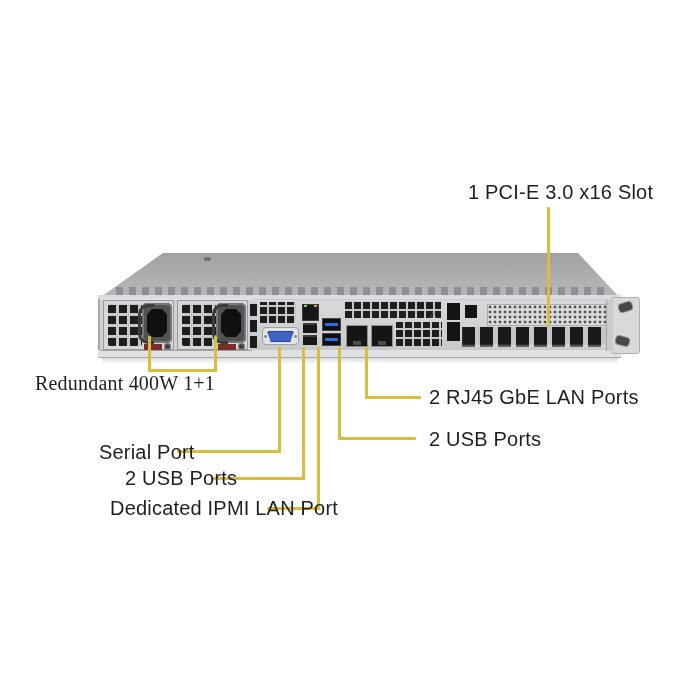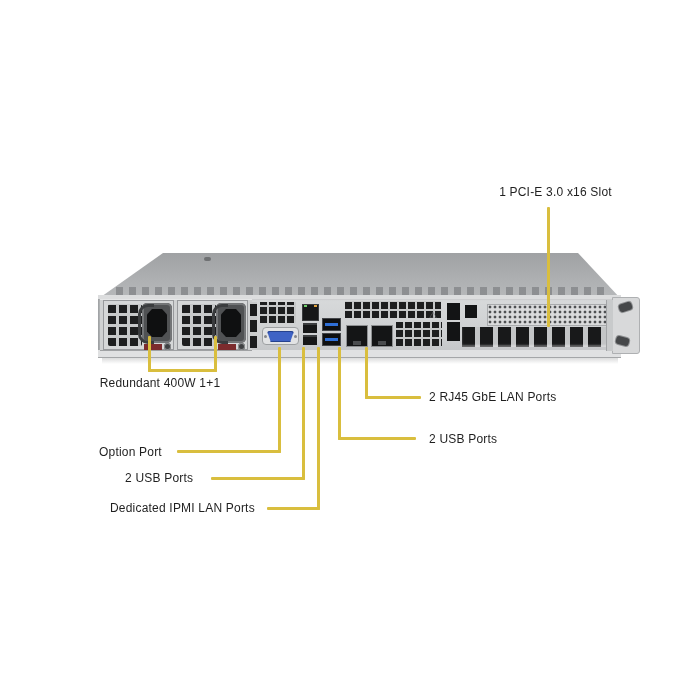--- a/index.html
+++ b/index.html
@@ -13,21 +13,21 @@
     --usb3-blue:#2f6fd6;
     --psu-red:#7c2b2d;
   }
   html,body{margin:0;padding:0;}
   .canvas{
     position:relative;width:700px;height:700px;background:#ffffff;
     font-family:"Liberation Sans",sans-serif;color:var(--text);overflow:hidden;
   }
   .abs{position:absolute;}
   .label{
-    position:absolute;font-size:12px;line-height:16px;color:var(--text);
+    position:absolute;font-size:20px;line-height:16px;color:var(--text);
     letter-spacing:.2px;white-space:nowrap;
   }
   .leader{position:absolute;background:var(--leader);border-radius:1px;}
 
   
   .lid{
     left:96px;top:252px;width:529px;height:47px;
     background:linear-gradient(180deg,var(--lid-dark) 0%,#aeb0b2 60%,var(--lid-light) 100%);
     clip-path:polygon(2px 47px,67px 1px,482px 1px,525px 47px);
   }
@@ -220,23 +220,23 @@
   <div class="leader" style="left:267px;top:507px;width:53px;height:3px;"></div>
 
   <div class="leader" style="left:338px;top:347px;width:3px;height:93px;"></div>
   <div class="leader" style="left:338px;top:437px;width:78px;height:3px;"></div>
 
   <div class="leader" style="left:365px;top:347px;width:3px;height:52px;"></div>
   <div class="leader" style="left:365px;top:396px;width:56px;height:3px;"></div>
 
   <div class="label" style="left:468px;top:184px;width:175px;text-align:center;">1 PCI-E 3.0 x16 Slot</div>
 
-  <div class="label" style="left:35px;top:375px;width:250px;text-align:center;line-height:17px;">
+  <div class="label" style="left:35px;top:375px;width:250px;line-height:17px;font-family:Liberation Serif, serif;">
     <div>Redundant 400W 1+1</div>
   </div>
 
-  <div class="label" style="left:99px;top:444px;">Option Port</div>
+  <div class="label" style="left:99px;top:444px;">Serial Port</div>
   <div class="label" style="left:125px;top:470px;">2 USB Ports</div>
-  <div class="label" style="left:110px;top:500px;">Dedicated IPMI LAN Ports</div>
+  <div class="label" style="left:110px;top:500px;">Dedicated IPMI LAN Port</div>
   <div class="label" style="left:429px;top:389px;">2 RJ45 GbE LAN Ports</div>
   <div class="label" style="left:429px;top:431px;">2 USB Ports</div>
 
 </div>
 
 </body></html>

